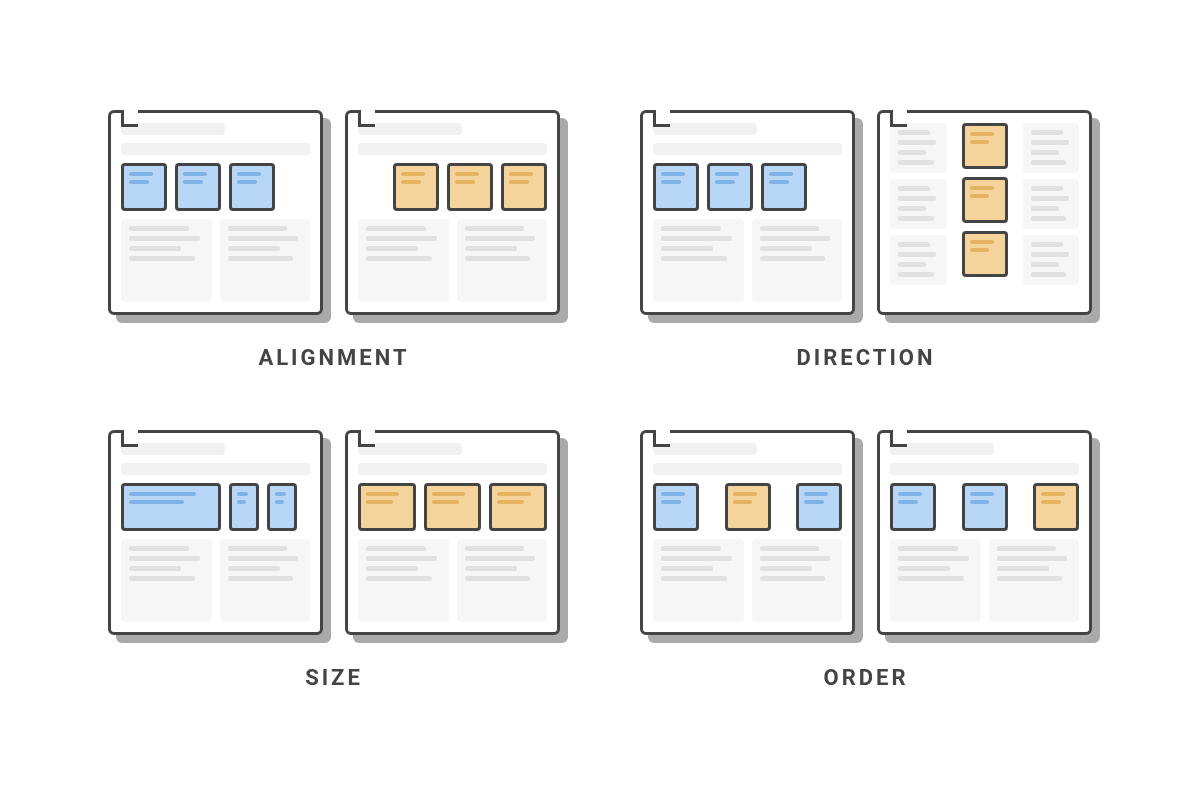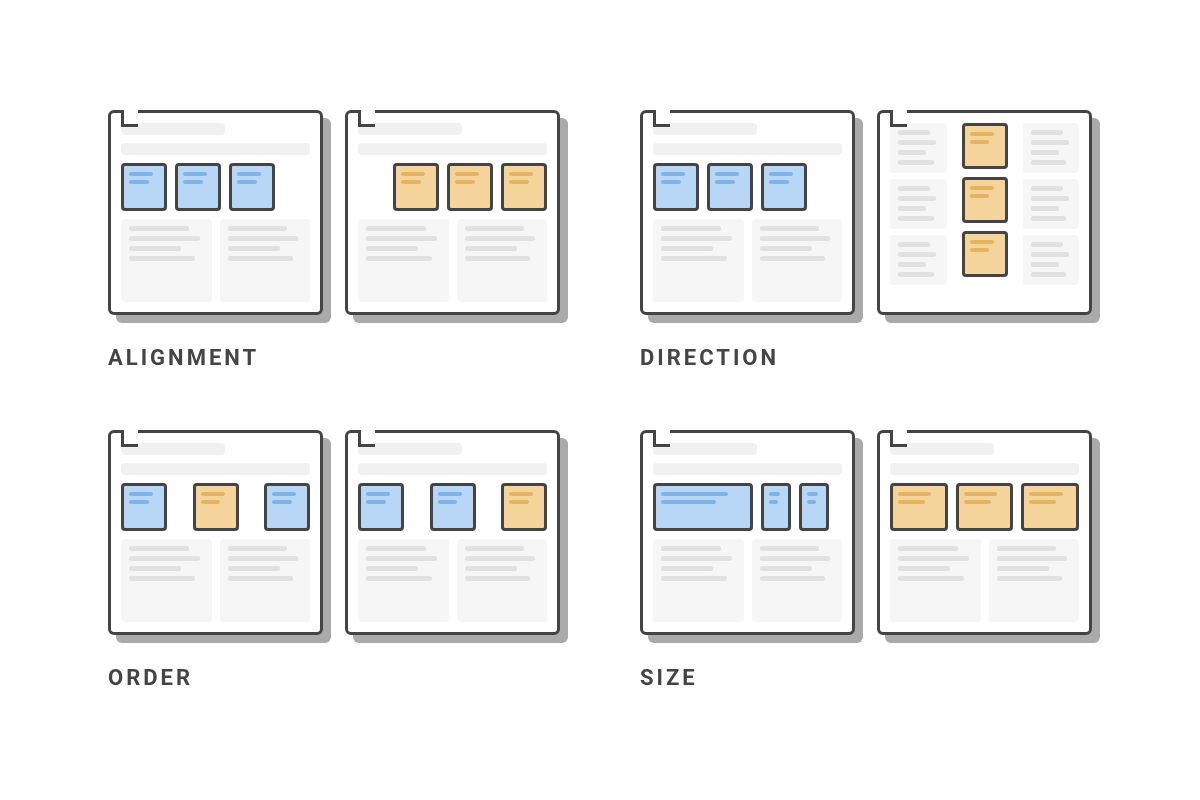--- a/index.html
+++ b/index.html
@@ -16,21 +16,21 @@
   .grid {
     display: grid;
     grid-template-columns: 1fr 1fr;
     grid-template-rows: 1fr 1fr;
     gap: 60px 80px;
     padding: 40px;
   }
   .cell {
     display: flex;
     flex-direction: column;
-    align-items: flex-start;
+    align-items: center;
     gap: 30px;
   }
   .pair {
     display: flex;
     gap: 22px;
   }
   .card-wrap {
     position: relative;
     width: 215px;
     height: 205px;
@@ -319,65 +319,65 @@
       </div>
       <div class="label">DIRECTION</div>
     </div>
     <div class="cell">
       <div class="pair">
         <div class="card-wrap">
           <div class="shadow"></div>
           <div class="card">
             <div class="placeholder short"></div>
             <div class="placeholder full"></div>
+            <div class="feature-row left">
+              <div class="box blue wide">
+                <div class="bline"></div>
+                <div class="bline"></div>
+              </div>
+              <div class="box blue narrow">
+                <div class="bline"></div>
+                <div class="bline"></div>
+              </div>
+              <div class="box blue narrow">
+                <div class="bline"></div>
+                <div class="bline"></div>
+              </div>
+            </div>
+            <div class="blocks-row">
+              <div class="textblock">
+                <div class="line"></div>
+                <div class="line"></div>
+                <div class="line"></div>
+                <div class="line"></div>
+              </div>
+              <div class="textblock">
+                <div class="line"></div>
+                <div class="line"></div>
+                <div class="line"></div>
+                <div class="line"></div>
+              </div>
+            </div>
+          </div>
+        </div>
+        <div class="card-wrap">
+          <div class="shadow"></div>
+          <div class="card">
+            <div class="placeholder short"></div>
+            <div class="placeholder full"></div>
             <div class="feature-row spread">
-              <div class="box blue sq">
-                <div class="bline"></div>
-                <div class="bline"></div>
-              </div>
-              <div class="box orange sq">
-                <div class="bline"></div>
-                <div class="bline"></div>
-              </div>
-              <div class="box blue sq">
-                <div class="bline"></div>
-                <div class="bline"></div>
-              </div>
-            </div>
-            <div class="blocks-row">
-              <div class="textblock">
-                <div class="line"></div>
-                <div class="line"></div>
-                <div class="line"></div>
-                <div class="line"></div>
-              </div>
-              <div class="textblock">
-                <div class="line"></div>
-                <div class="line"></div>
-                <div class="line"></div>
-                <div class="line"></div>
-              </div>
-            </div>
-          </div>
-        </div>
-        <div class="card-wrap">
-          <div class="shadow"></div>
-          <div class="card">
-            <div class="placeholder short"></div>
-            <div class="placeholder full"></div>
-            <div class="feature-row spread">
-              <div class="box blue sq">
-                <div class="bline"></div>
-                <div class="bline"></div>
-              </div>
-              <div class="box blue sq">
-                <div class="bline"></div>
-                <div class="bline"></div>
-              </div>
-              <div class="box orange sq">
+              <div class="box orange med">
+                <div class="bline"></div>
+                <div class="bline"></div>
+              </div>
+              <div class="box orange med">
+                <div class="bline"></div>
+                <div class="bline"></div>
+              </div>
+              <div class="box orange med">
                 <div class="bline"></div>
                 <div class="bline"></div>
               </div>
             </div>
             <div class="blocks-row">
               <div class="textblock">
                 <div class="line"></div>
                 <div class="line"></div>
                 <div class="line"></div>
                 <div class="line"></div>
@@ -385,74 +385,74 @@
               <div class="textblock">
                 <div class="line"></div>
                 <div class="line"></div>
                 <div class="line"></div>
                 <div class="line"></div>
               </div>
             </div>
           </div>
         </div>
       </div>
-      <div class="label">ORDER</div>
+      <div class="label">SIZE</div>
     </div>
     <div class="cell">
       <div class="pair">
         <div class="card-wrap">
           <div class="shadow"></div>
           <div class="card">
             <div class="placeholder short"></div>
             <div class="placeholder full"></div>
-            <div class="feature-row left">
-              <div class="box blue wide">
-                <div class="bline"></div>
-                <div class="bline"></div>
-              </div>
-              <div class="box blue narrow">
-                <div class="bline"></div>
-                <div class="bline"></div>
-              </div>
-              <div class="box blue narrow">
-                <div class="bline"></div>
-                <div class="bline"></div>
-              </div>
-            </div>
-            <div class="blocks-row">
-              <div class="textblock">
-                <div class="line"></div>
-                <div class="line"></div>
-                <div class="line"></div>
-                <div class="line"></div>
-              </div>
-              <div class="textblock">
-                <div class="line"></div>
-                <div class="line"></div>
-                <div class="line"></div>
-                <div class="line"></div>
-              </div>
-            </div>
-          </div>
-        </div>
-        <div class="card-wrap">
-          <div class="shadow"></div>
-          <div class="card">
-            <div class="placeholder short"></div>
-            <div class="placeholder full"></div>
             <div class="feature-row spread">
-              <div class="box orange med">
-                <div class="bline"></div>
-                <div class="bline"></div>
-              </div>
-              <div class="box orange med">
-                <div class="bline"></div>
-                <div class="bline"></div>
-              </div>
-              <div class="box orange med">
+              <div class="box blue sq">
+                <div class="bline"></div>
+                <div class="bline"></div>
+              </div>
+              <div class="box orange sq">
+                <div class="bline"></div>
+                <div class="bline"></div>
+              </div>
+              <div class="box blue sq">
+                <div class="bline"></div>
+                <div class="bline"></div>
+              </div>
+            </div>
+            <div class="blocks-row">
+              <div class="textblock">
+                <div class="line"></div>
+                <div class="line"></div>
+                <div class="line"></div>
+                <div class="line"></div>
+              </div>
+              <div class="textblock">
+                <div class="line"></div>
+                <div class="line"></div>
+                <div class="line"></div>
+                <div class="line"></div>
+              </div>
+            </div>
+          </div>
+        </div>
+        <div class="card-wrap">
+          <div class="shadow"></div>
+          <div class="card">
+            <div class="placeholder short"></div>
+            <div class="placeholder full"></div>
+            <div class="feature-row spread">
+              <div class="box blue sq">
+                <div class="bline"></div>
+                <div class="bline"></div>
+              </div>
+              <div class="box blue sq">
+                <div class="bline"></div>
+                <div class="bline"></div>
+              </div>
+              <div class="box orange sq">
                 <div class="bline"></div>
                 <div class="bline"></div>
               </div>
             </div>
             <div class="blocks-row">
               <div class="textblock">
                 <div class="line"></div>
                 <div class="line"></div>
                 <div class="line"></div>
                 <div class="line"></div>
@@ -460,15 +460,15 @@
               <div class="textblock">
                 <div class="line"></div>
                 <div class="line"></div>
                 <div class="line"></div>
                 <div class="line"></div>
               </div>
             </div>
           </div>
         </div>
       </div>
-      <div class="label">SIZE</div>
+      <div class="label">ORDER</div>
     </div>
   </div>
 
 </body></html>

